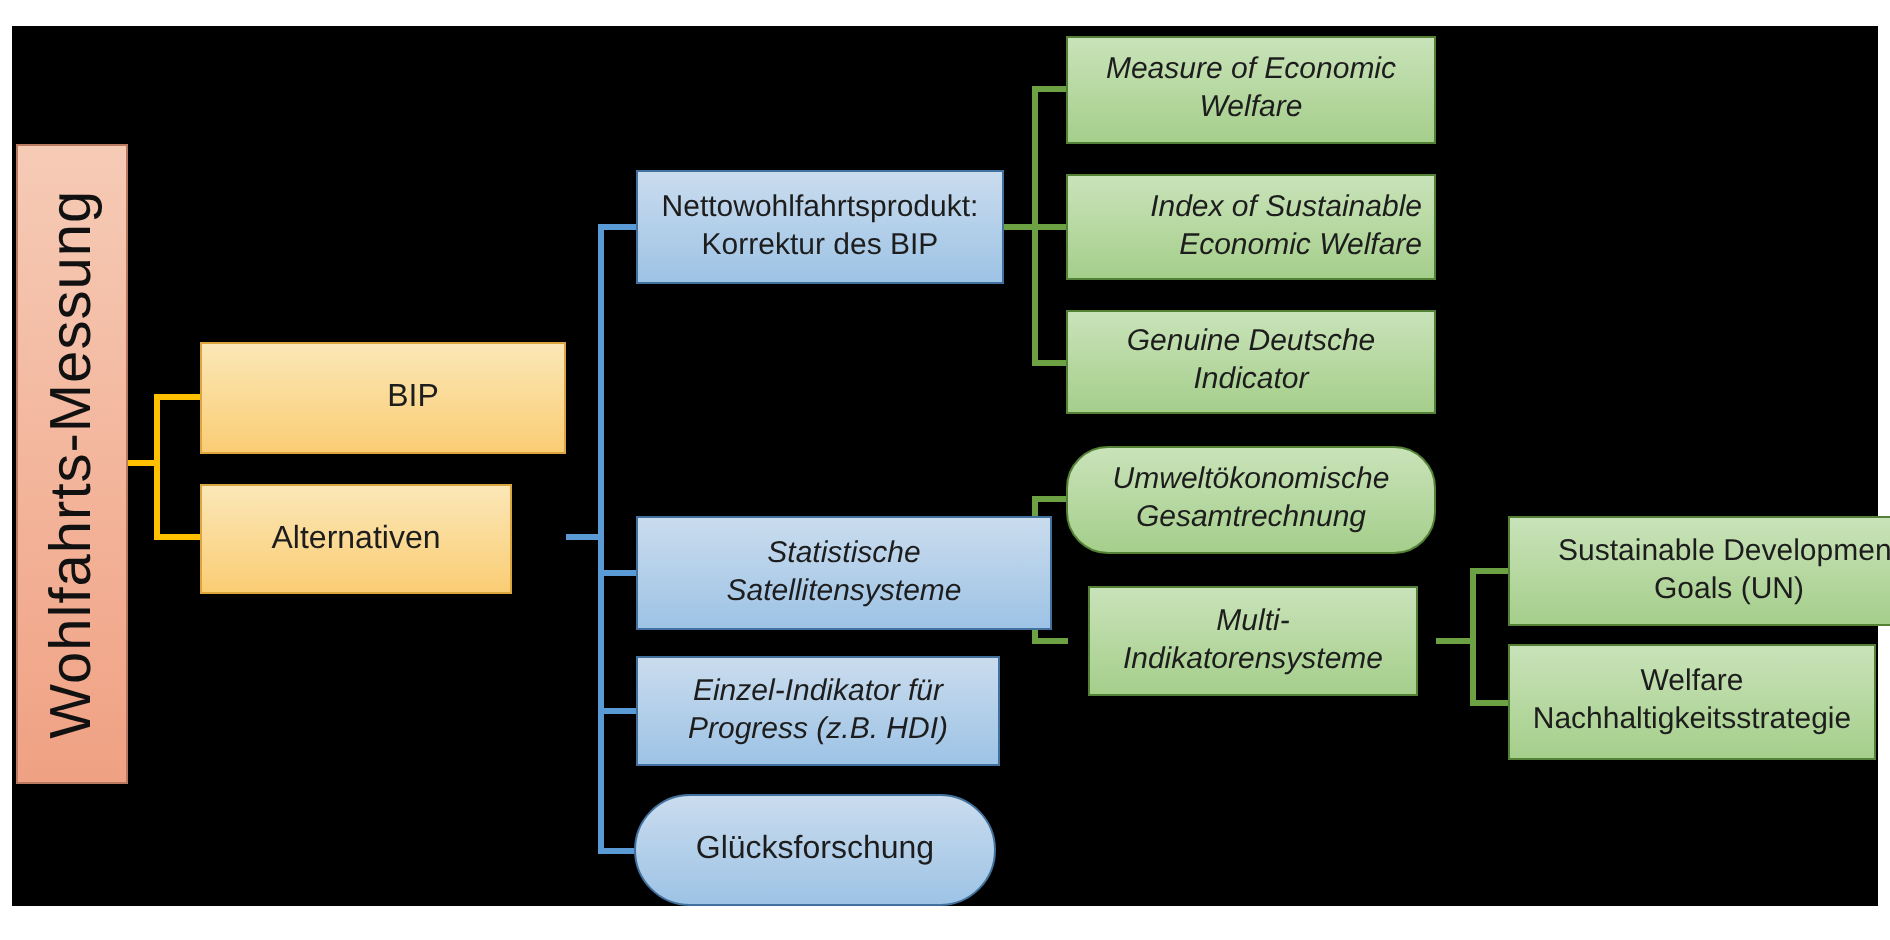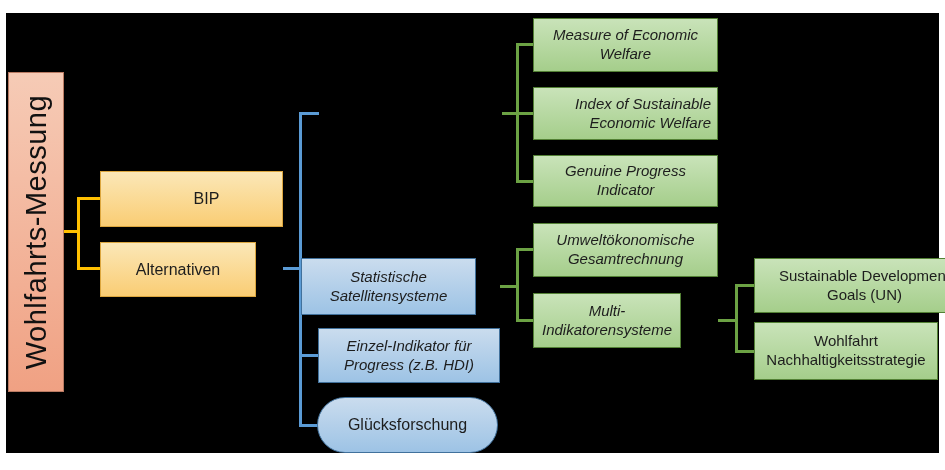--- a/index.html
+++ b/index.html
@@ -66,45 +66,48 @@
     <span class="vtext">Wohlfahrts-Messung</span>
   </div>
 
   <div class="node yellow" style="left:100px; top:171px; width:183px; height:56px; font-size:16px;padding-left:36px;">
     <span>BIP</span>
   </div>
   <div class="node yellow" style="left:100px; top:242px; width:156px; height:55px; font-size:16px;">
     <span>Alternativen</span>
   </div>
 
-  <div class="node blue italic" style="left:301px; top:258px; width:175px; height:57px;">
+  <div class="node blue" style="left:318px; top:85px; width:184px; height:57px;">
+    <span>Nettowohlfahrtsprodukt: Korrektur des BIP</span>
+  </div>
+  <div class="node blue italic" style="left:318px; top:258px; width:208px; height:57px;">
     <span>Statistische Satellitensysteme</span>
   </div>
   <div class="node blue italic" style="left:318px; top:328px; width:182px; height:55px;">
     <span>Einzel-Indikator für Progress (z.B. HDI)</span>
   </div>
   <div class="node blue" style="left:317px; top:397px; width:181px; height:56px; font-size:16px;border-radius:28px;">
     <span>Glücksforschung</span>
   </div>
 
   <div class="node green italic" style="left:533px; top:18px; width:185px; height:54px;">
     <span>Measure of Economic Welfare</span>
   </div>
   <div class="node green italic" style="left:533px; top:87px; width:185px; height:53px;text-align:right;">
     <span>Index of Sustainable Economic Welfare</span>
   </div>
   <div class="node green italic" style="left:533px; top:155px; width:185px; height:52px;">
-    <span>Genuine Progress Indicator</span>
+    <span>Genuine Deutsche Indicator</span>
   </div>
-  <div class="node green italic" style="left:533px; top:223px; width:185px; height:54px;">
+  <div class="node green italic" style="left:533px; top:223px; width:185px; height:54px;border-radius:21px;">
     <span>Umweltökonomische Gesamtrechnung</span>
   </div>
-  <div class="node green italic" style="left:533px; top:293px; width:148px; height:55px; padding:2px 10px;">
+  <div class="node green italic" style="left:544px; top:293px; width:165px; height:55px; padding:2px 10px;">
     <span>Multi-Indikatorensysteme</span>
   </div>
 
   <div class="node green" style="left:754px; top:258px; width:221px; height:55px;">
     <span>Sustainable Development Goals (UN)</span>
   </div>
   <div class="node green" style="left:754px; top:322px; width:184px; height:58px;">
-    <span>Wohlfahrt Nachhaltigkeitsstrategie</span>
+    <span>Welfare Nachhaltigkeitsstrategie</span>
   </div>
 </div>
 
 </body></html>

